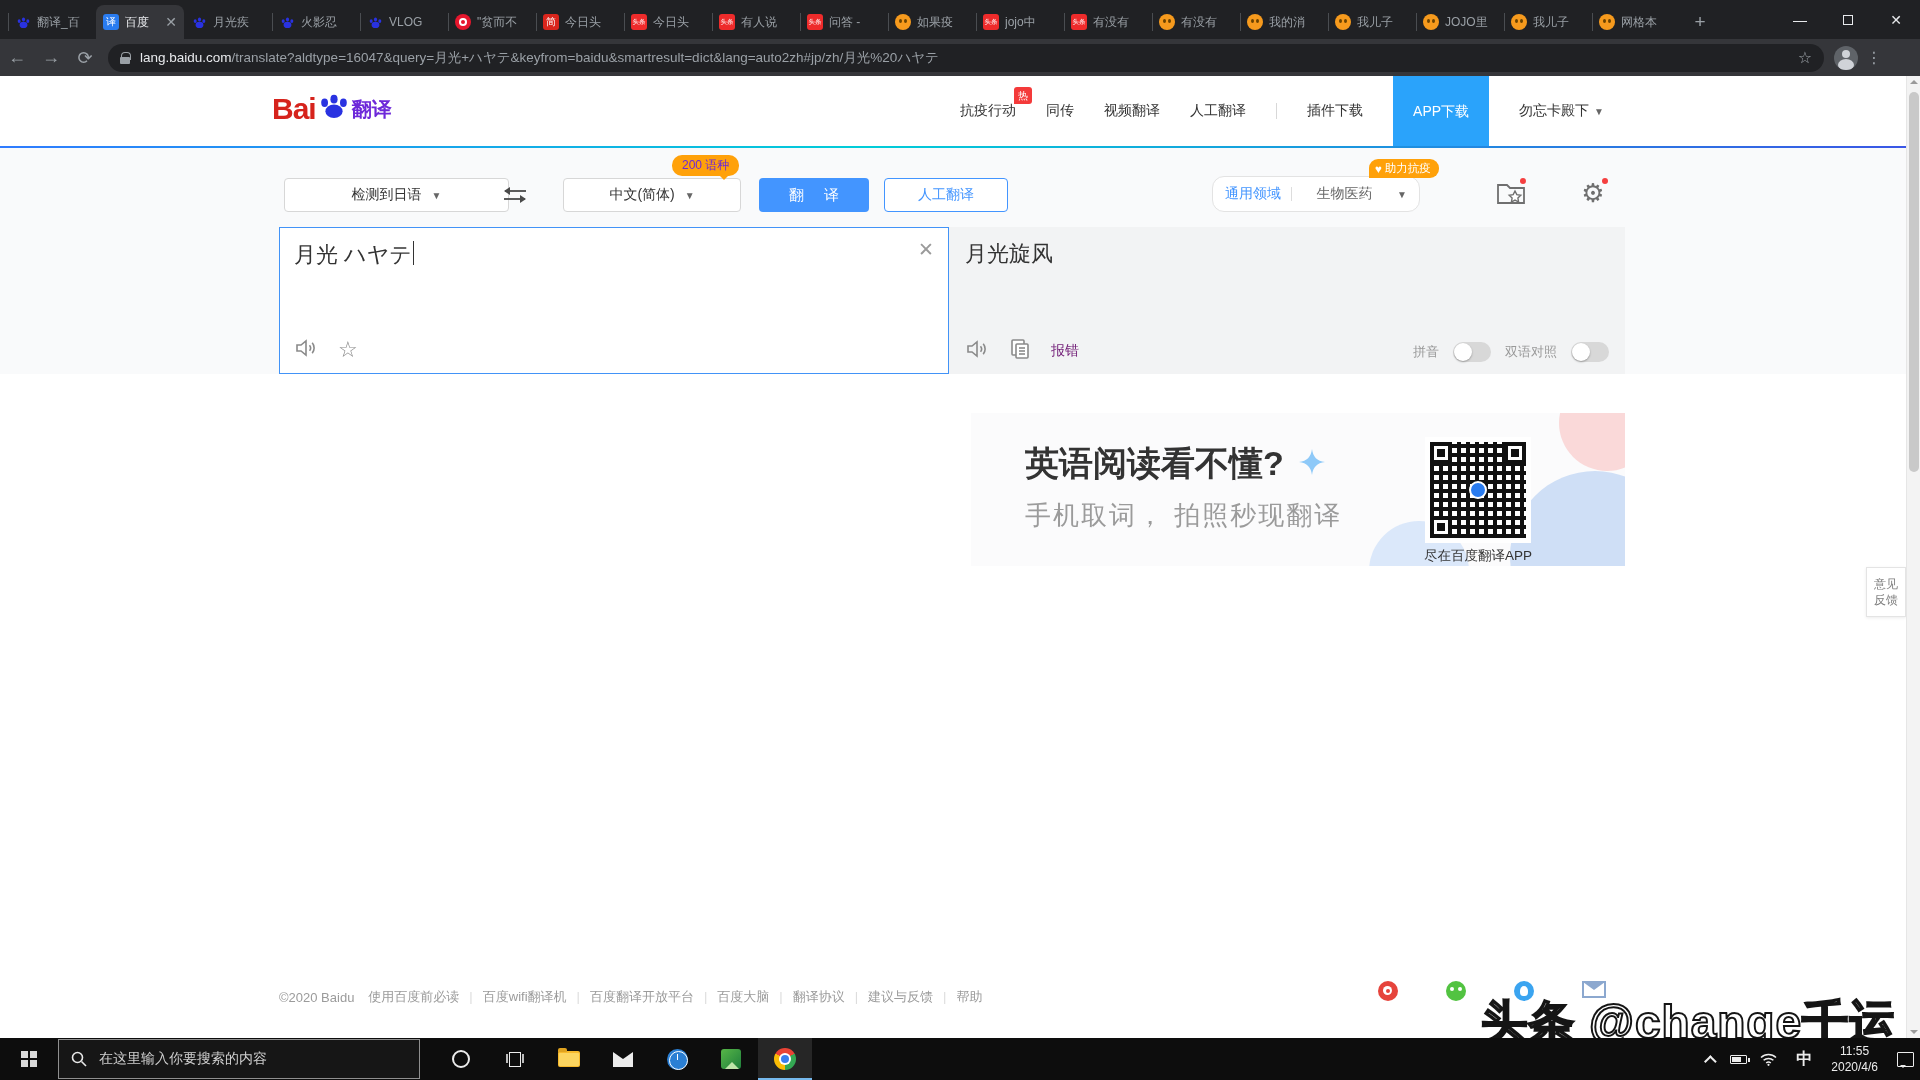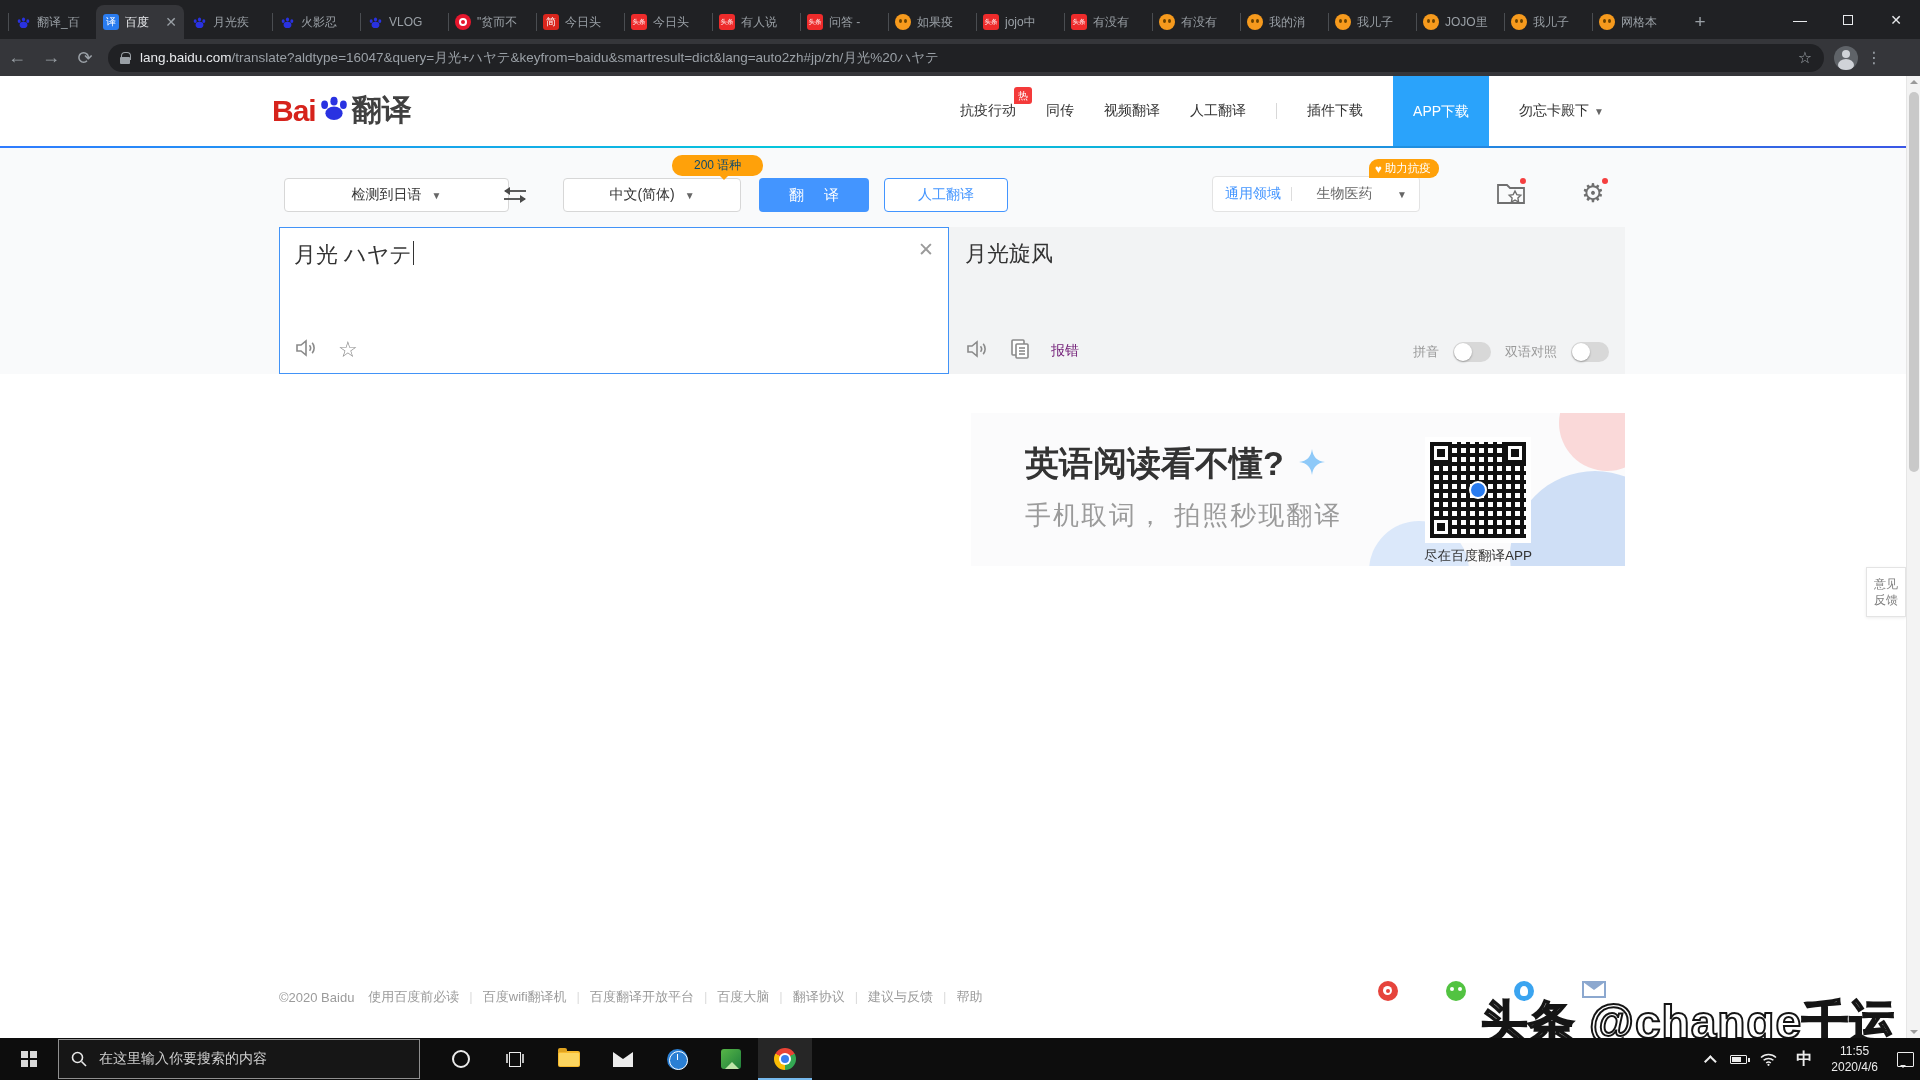--- a/index.html
+++ b/index.html
@@ -43,39 +43,39 @@
   .avatar::before { content:""; position:absolute; left:8px; top:4px; width:8px; height:8px; border-radius:50%; background:#d0d3d8; }
   .avatar::after { content:""; position:absolute; left:4px; top:13px; width:16px; height:12px; border-radius:50%; background:#d0d3d8; }
   .kebab { color:#9aa0a6; font-size:16px; margin:0 10px 0 8px; letter-spacing:0; }
 
   
   #page { position:absolute; top:76px; left:0; width:1920px; height:962px; background:#fff; overflow:hidden; }
   .siteheader { position:absolute; top:0; left:0; width:1920px; height:70px; background:#fff; }
   .logo { position:absolute; left:272px; top:14px; display:flex; align-items:center; font-weight:bold; }
   .logo .bai { color:#d6231c; font-size:30px; letter-spacing:-1px; }
   .logo svg { margin:0 1px 6px 1px; }
-  .logo .suffix { color:#404040; font-size:30px; }
+  .logo .suffix { color:#6d28d9; font-size:20px; }
   .sitenav { position:absolute; right:316px; top:0; height:70px; display:flex; align-items:center; gap:30px; font-size:14px; color:#333; }
   .navitem { position:relative; cursor:pointer; }
   .hotbadge { position:absolute; right:-16px; top:-15px; background:#f43a3a; color:#fff; font-size:10px; padding:1.5px 4px; border-radius:3px 3px 3px 0; }
   .navdivider { width:1px; height:16px; background:#d8d8d8; }
   .appdl { height:70px; line-height:70px; padding:0 20px; background:#2aa3fb; color:#fff; }
   .usermenu { display:flex; align-items:center; gap:5px; }
   .caret { font-size:10px; color:#666; }
   .gradline { position:absolute; top:70px; left:0; width:1920px; height:2px;
     background:linear-gradient(90deg,#2f7bff,#00cdd8 45%,#3b55e6); }
   .langband { position:absolute; top:72px; left:0; width:1920px; height:226px; background:#f9fafb; }
 
   .selectbox { position:absolute; top:102px; height:34px; background:#fff; border:1px solid #d7d7d7; border-radius:4px; display:flex; align-items:center; justify-content:center; gap:10px; font-size:14px; color:#333; }
   .swapicon { position:absolute; left:497px; top:104px; width:36px; height:30px; display:flex; align-items:center; justify-content:center; }
-  .badge200 { position:absolute; left:672px; top:79px; background:#ffa10a; color:#0c4a6e; font-size:12px; padding:2px 22px; border-radius:10px; }
+  .badge200 { position:absolute; left:672px; top:79px; background:#ffa10a; color:#6d28d9; font-size:12px; padding:2px 10px; border-radius:10px; }
   .badge200::after { content:""; position:absolute; left:48px; bottom:-4px; border:4px solid transparent; border-top-color:#ffa10a; border-bottom:none; }
   .btn-translate { position:absolute; left:759px; top:102px; width:110px; height:34px; background:#4395ff; border-radius:4px; color:#fff; font-size:15px; display:flex; align-items:center; justify-content:center; letter-spacing:8px; padding-left:8px; }
   .btn-human { position:absolute; left:884px; top:102px; width:124px; height:34px; background:#fff; border:1px solid #4395ff; border-radius:4px; color:#4395ff; font-size:14px; display:flex; align-items:center; justify-content:center; }
-  .domainbox { position:absolute; left:1212px; top:100px; width:208px; height:36px; background:#fff; border:1px solid #e3e3e3; border-radius:4px; display:flex; align-items:center; font-size:14px; padding:16px 12px; gap:10px; }
+  .domainbox { position:absolute; left:1212px; top:100px; width:208px; height:36px; background:#fff; border:1px solid #e3e3e3; border-radius:12px; display:flex; align-items:center; font-size:14px; padding:16px 12px; gap:10px; }
   .domainbox .gen { color:#4395ff; } .domainbox .vline { width:1px; height:14px; background:#ddd; } .domainbox .bio { color:#666; flex:1; text-align:center; }
   .aidbadge { position:absolute; left:1369px; top:83px; background:#ffa10a; color:#fff; font-size:11.5px; padding:2px 8px 2px 6px; border-radius:9px 9px 9px 0; display:flex; align-items:center; gap:3px; }
   .toolicon { position:absolute; top:100px; width:34px; height:34px; display:flex; align-items:center; justify-content:center; }
   .reddot { position:absolute; right:2px; top:2px; width:6px; height:6px; background:#f53f3f; border-radius:50%; }
   .gearglyph { font-size:26px; color:#6f6f6f; line-height:1; font-family:"DejaVu Sans",sans-serif; }
 
   .panel-in { position:absolute; left:279px; top:151px; width:670px; height:147px; background:#fff; border:1px solid #4293f7; }
   .panel-out { position:absolute; left:949px; top:151px; width:676px; height:147px; background:#f2f3f4; }
   .srctext { position:absolute; left:14px; top:12px; font-size:22px; color:#333; }
   .caretline { display:inline-block; width:1.5px; height:24px; background:#333; vertical-align:-3px; margin-left:1px; }

